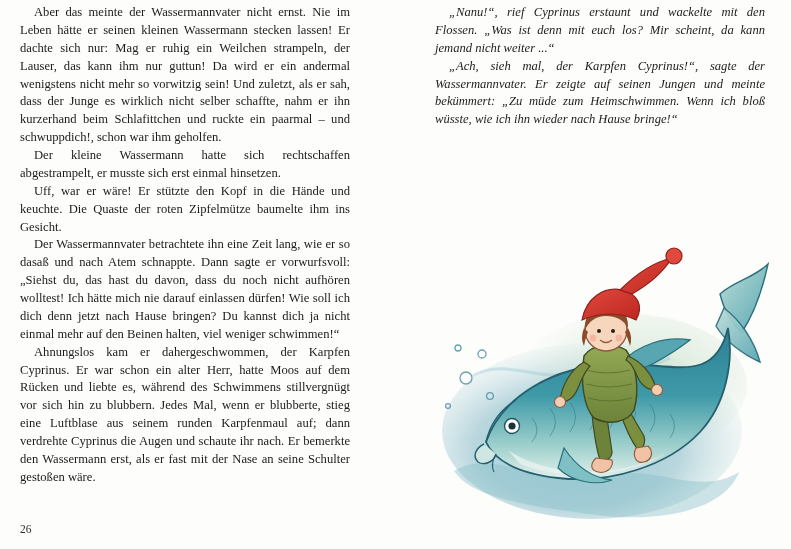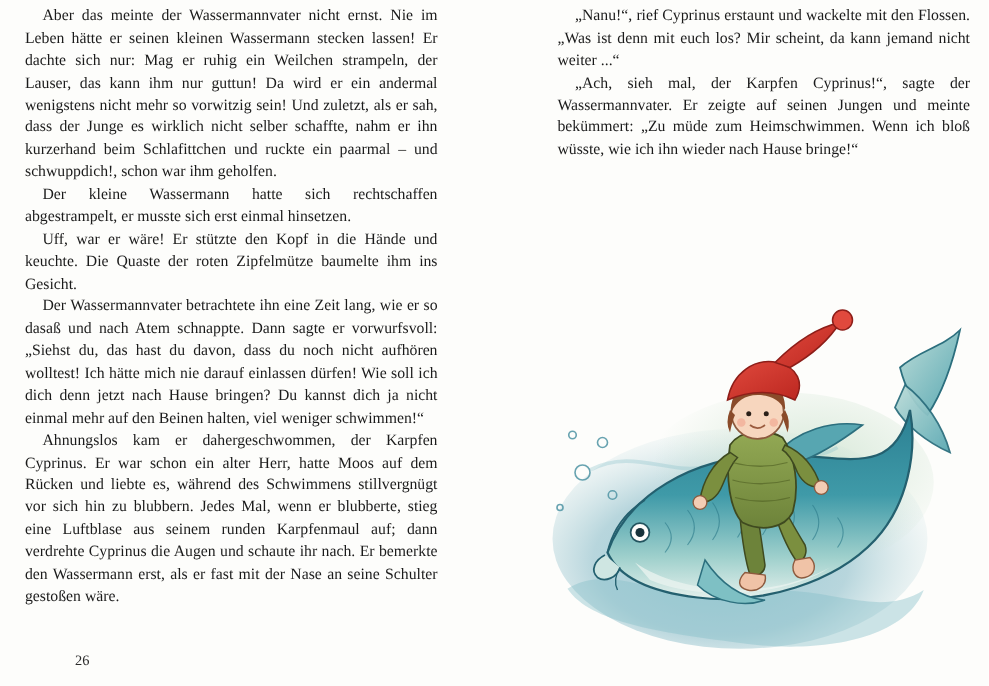--- a/index.html
+++ b/index.html
@@ -23,37 +23,37 @@
     line-height: 1.42;
     color: #1b1b1b;
     text-align: justify;
     hyphens: none;
   }
   .column.left {
     left: 20px;
     top: 4px;
   }
   .column.right {
-    left: 446px;
+    left: 435px;
     top: 4px;
+    font-style: italic;
   }
   p {
     margin: 0;
   }
   p.indent {
     text-indent: 14px;
   }
   .page-number {
     position: absolute;
     left: 20px;
     bottom: 14px;
     font-size: 11.5px;
     color: #2a2a2a;
     font-family: "Liberation Serif", serif;
-    margin-left: 40px;
   }
   
   .illustration {
     position: absolute;
     left: 424px;
     top: 236px;
     width: 352px;
     height: 296px;
   }
   .illustration svg {

